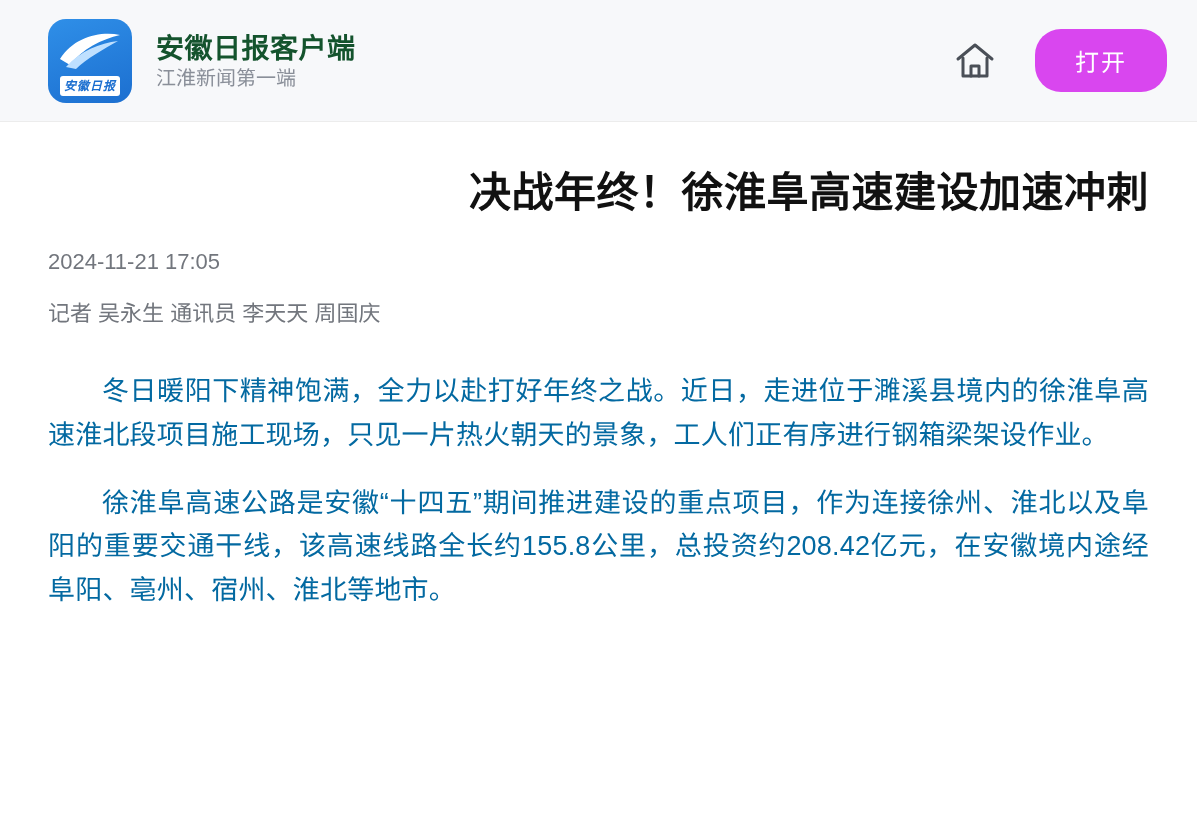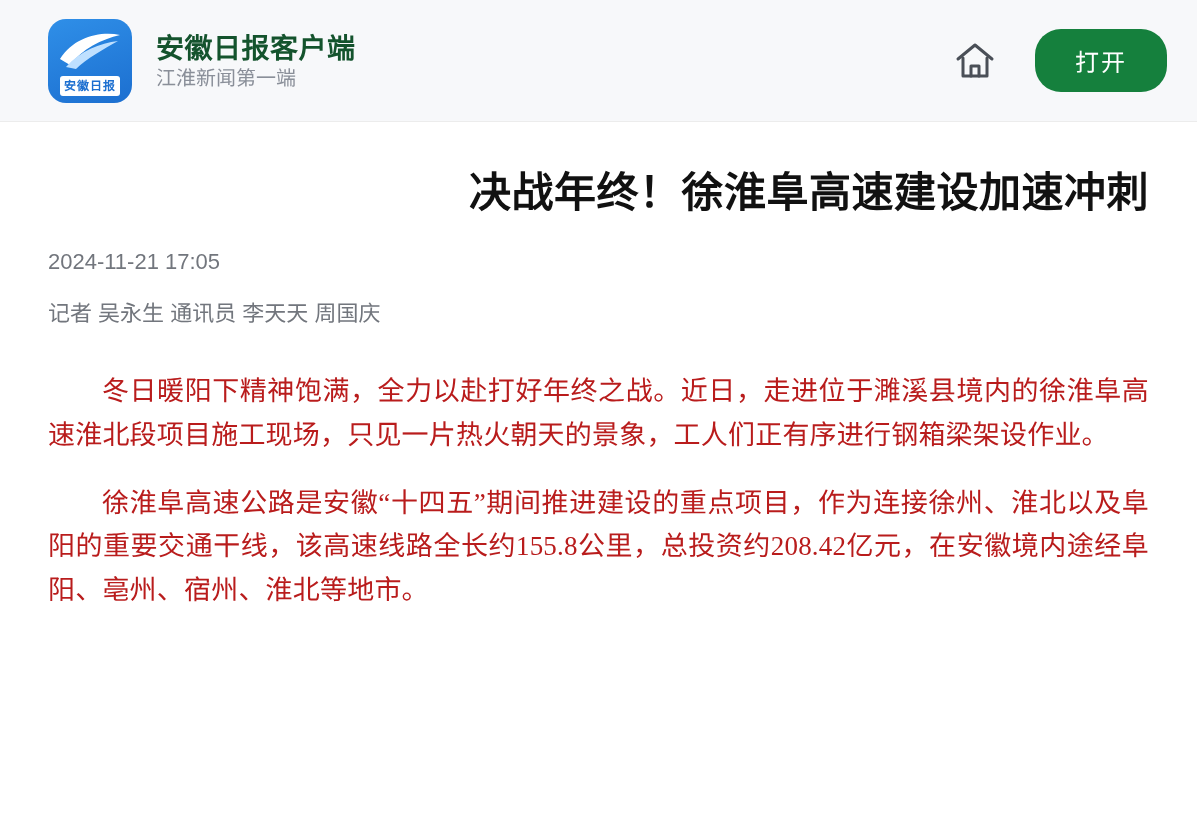--- a/index.html
+++ b/index.html
@@ -50,20 +50,21 @@
     height: 20px;
     background: #ffffff;
     border-radius: 3px;
     color: #1c6fd0;
     font-size: 12px;
     line-height: 20px;
     text-align: center;
     letter-spacing: 1px;
     font-family: "DejaVu Serif", "Liberation Serif", serif;
     font-weight: bold;
+    font-style: italic;
   }
   .app-text {
     margin-left: 24px;
     display: flex;
     flex-direction: column;
     justify-content: center;
   }
   .app-name {
     font-size: 28px;
     font-weight: bold;
@@ -81,21 +82,21 @@
     display: flex;
     align-items: center;
     gap: 36px;
   }
   .home-icon {
     width: 48px;
     height: 48px;
     display: block;
   }
   .open-btn {
-    background: #15803d;
+    background: #d946ef;
     color: #ffffff;
     font-size: 24px;
     border: none;
     border-radius: 26px;
     padding: 14px 40px;
     cursor: pointer;
     font-family: Liberation Mono, monospace;
     letter-spacing: 2px;
   }
 
@@ -121,26 +122,25 @@
   }
   .byline {
     font-size: 22px;
     color: #72767d;
     line-height: 1.4;
     margin-bottom: 40px;
   }
   .para {
     font-size: 27px;
     line-height: 1.62;
-    color: #b91c1c;
+    color: #0369a1;
     margin: 0 0 24px 0;
     text-indent: 2em;
     text-align: justify;
     letter-spacing: 0.2px;
-    font-family: Liberation Serif, serif;
   }
 </style>
 </head>
 <body>
 
 <div class="app-bar">
 
   <div class="app-logo">
     <svg class="swoosh" viewBox="0 0 68 44">
       <path d="M4 30 C 18 8, 44 2, 64 6 C 46 10, 26 20, 14 36 Z" fill="#ffffff"></path>

